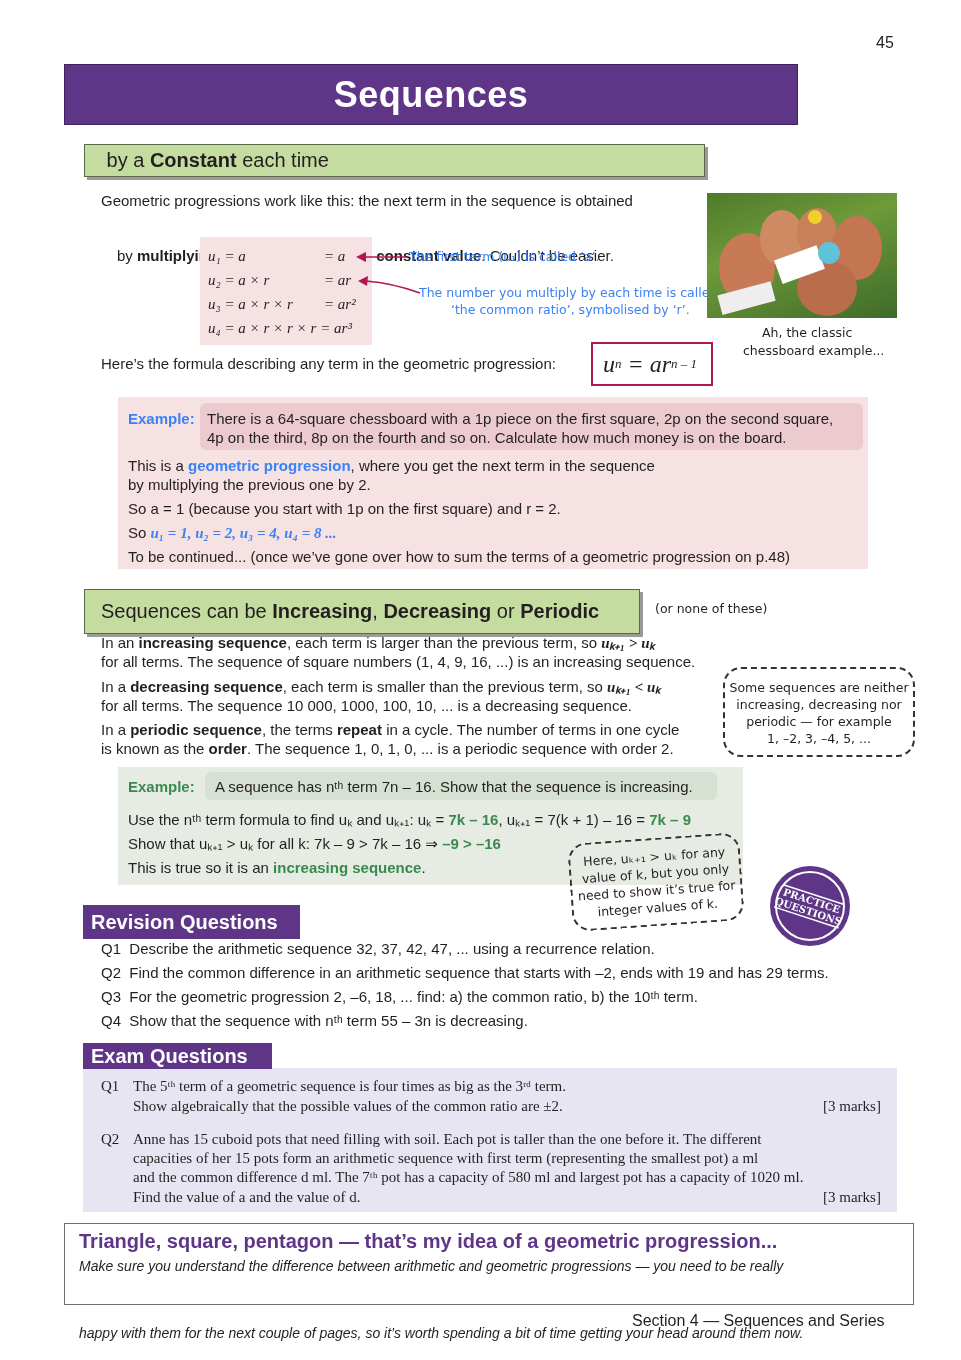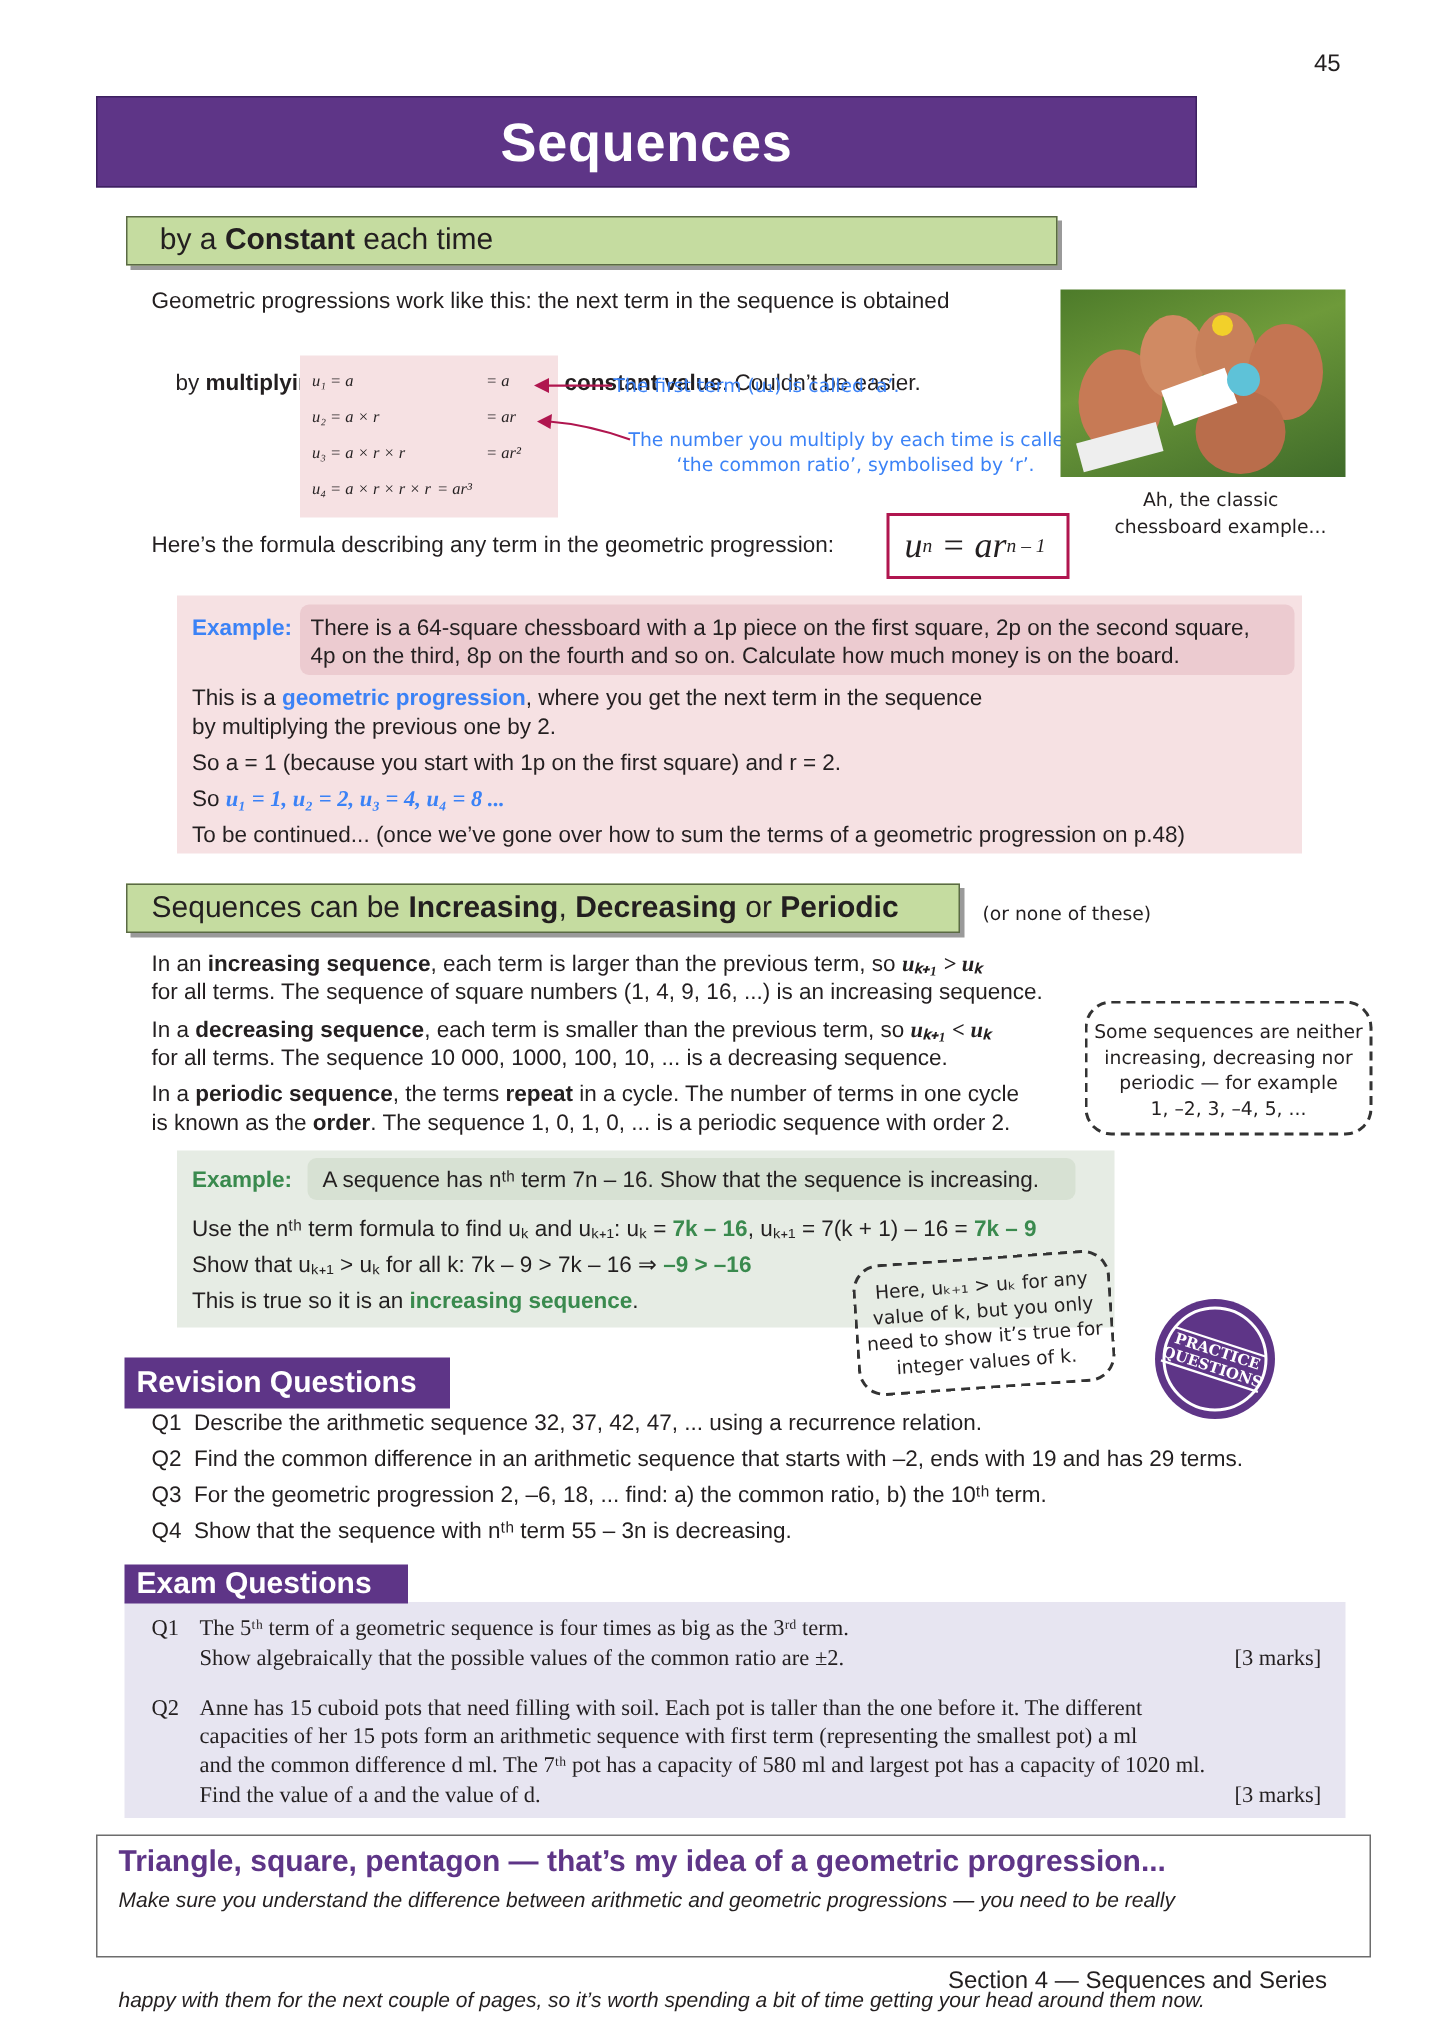--- a/index.html
+++ b/index.html
@@ -12,21 +12,21 @@
   .title-bar span { color:#fff; font-weight:bold; font-size:36px; letter-spacing:0.5px; }
   .hdr { background:#c5dca0; border:1px solid #5a6a44; box-shadow:3px 3px 0 #9a9a9a; box-sizing:border-box;
          display:flex; align-items:center; padding-left:16px; font-size:20px; white-space:nowrap; }
   .hdr b { font-weight:bold; }
   .p { font-size:15px; line-height:19px; white-space:nowrap; }
   .serif { font-family:"Liberation Serif", serif; }
   .hand { font-family:"DejaVu Sans", sans-serif; font-size:12.5px; }
   .crimson { color:#3b82f6; }
   .green { color:#3a8a4e; }
   .formula-box { top:237px; left:200px; width:172px; height:108px; background:#f6e1e3; }
-  .frow { position:absolute; left:8px; font-family:"Liberation Serif", serif; font-style:italic; font-size:11px; white-space:nowrap; }
+  .frow { position:absolute; left:8px; font-family:"Liberation Serif", serif; font-style:italic; font-size:15px; white-space:nowrap; }
   .frow .eq { position:absolute; left:116px; }
   sub, sup { font-size:10px; }
   .photo { top:193px; left:707px; width:190px; height:125px; overflow:hidden;
            background:linear-gradient(160deg,#4d7b2a 0%,#6e9a3a 40%,#3f6b2a 100%); }
   .unbox { top:342px; left:591px; width:122px; height:44px; border:2px solid #b0164f; box-sizing:border-box;
            font-family:"Liberation Serif", serif; font-style:italic; font-size:24px; display:flex; align-items:center; padding-left:10px; }
   .ex1 { top:397px; left:118px; width:750px; height:172px; background:#f6e1e3; }
   .ex1-q { top:403px; left:200px; width:663px; height:47px; background:#eccbd0; border-radius:6px; }
   .ex2 { top:767px; left:118px; width:625px; height:118px; background:#e6ece4; }
   .ex2-q { top:772px; left:205px; width:512px; height:28px; background:#d7e1d3; border-radius:6px; }
@@ -102,21 +102,21 @@
 <div class="abs ex1-q"></div>
 <div class="abs p crimson" style="top:409px;left:128px;font-weight:bold;">Example:</div>
 <div class="abs p" style="top:409px;left:207px;">There is a 64-square chessboard with a 1p piece on the first square, 2p on the second square,</div>
 <div class="abs p" style="top:428px;left:207px;">4p on the third, 8p on the fourth and so on.  Calculate how much money is on the board.</div>
 <div class="abs p" style="top:456px;left:128px;"><span>This is a </span><b class="crimson">geometric progression</b><span>, where you get the next term in the sequence</span></div>
 <div class="abs p" style="top:475px;left:128px;">by multiplying the previous one by 2.</div>
 <div class="abs p" style="top:499px;left:128px;">So a = 1 (because you start with 1p on the first square) and r = 2.</div>
 <div class="abs p" style="top:523px;left:128px;"><span>So </span><b class="crimson serif" style="font-style:italic;">u₁ = 1, u₂ = 2, u₃ = 4, u₄ = 8 ...</b></div>
 <div class="abs p" style="top:547px;left:128px;">To be continued... (once we’ve gone over how to sum the terms of a geometric progression on p.48)</div>
 
-<div class="abs hdr" style="top:589px;left:84px;width:556px;height:33px;">
+<div class="abs hdr" style="top:589px;left:84px;width:556px;height:45px;">
   <span style="white-space:pre">Sequences can be </span>
     <b>Increasing</b>
     <span style="white-space:pre">, </span>
     <b>Decreasing</b>
     <span style="white-space:pre"> or </span>
     <b>Periodic</b>
 </div>
 <div class="abs hand" style="top:601px;left:655px;">(or none of these)</div>
 
 <div class="abs p" style="top:633px;left:101px;"><span>In an </span><b>increasing sequence</b><span>, each term is larger than the previous term, so </span><b class="serif" style="font-style:italic;">uₖ₊₁ &gt; uₖ</b></div>

